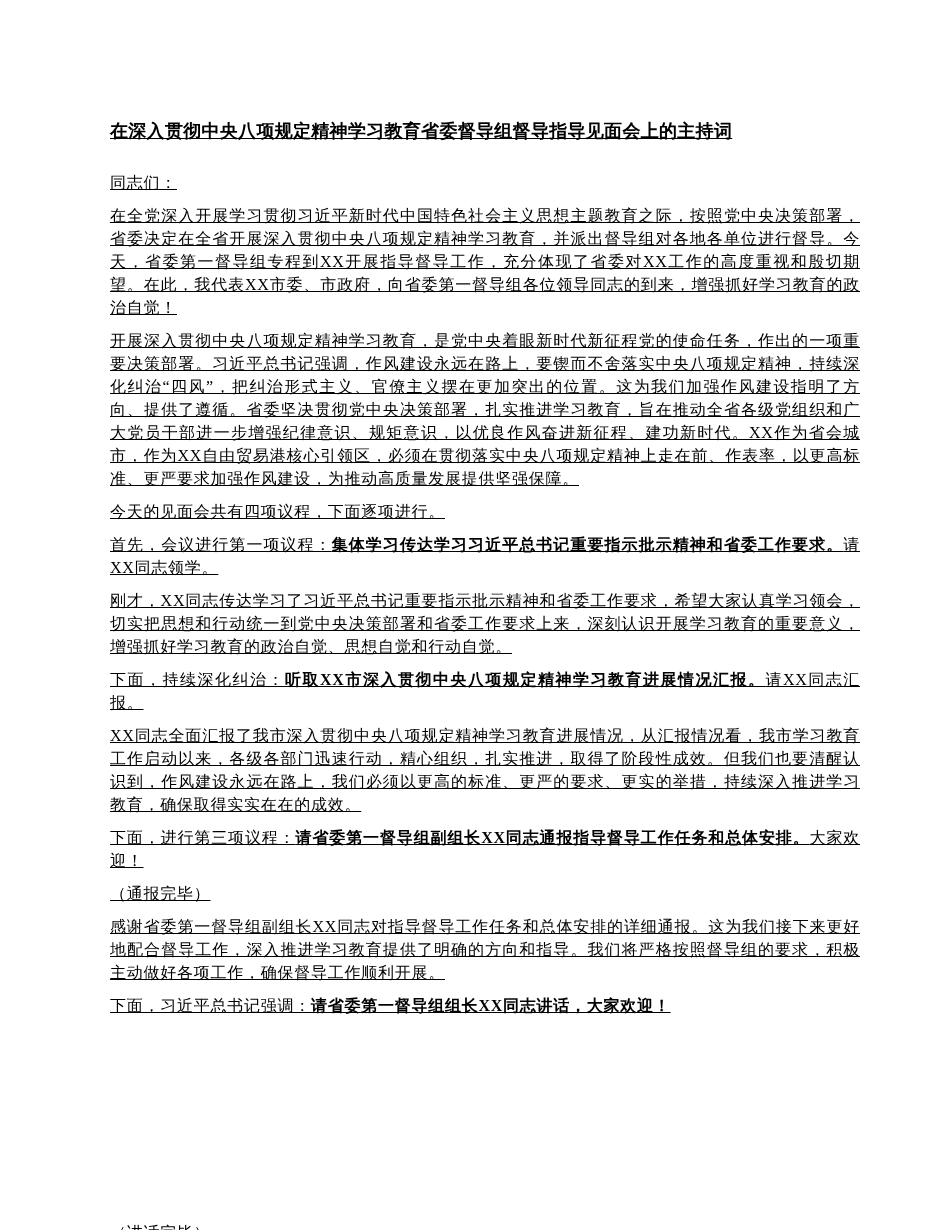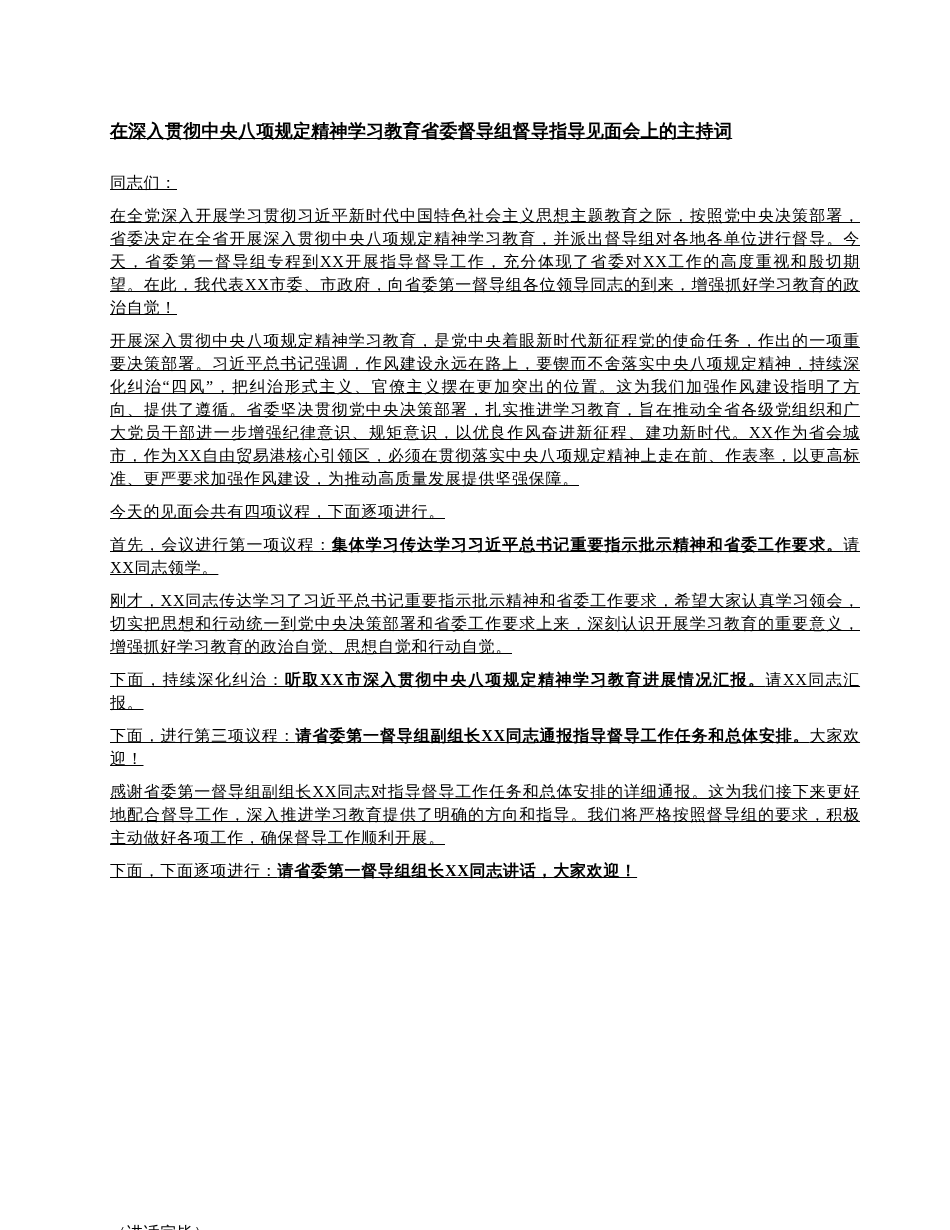--- a/index.html
+++ b/index.html
@@ -64,23 +64,25 @@
   <p class="para">今天的见面会共有四项议程，下面逐项进行。</p>
 
   <p class="para"><span>首先，会议进行第一项议程：</span><b>集体学习传达学习习近平总书记重要指示批示精神和省委工作要求。</b><span>请XX同志领学。</span></p>
 
 
   <p class="para">刚才，XX同志传达学习了习近平总书记重要指示批示精神和省委工作要求，希望大家认真学习领会，切实把思想和行动统一到党中央决策部署和省委工作要求上来，深刻认识开展学习教育的重要意义，增强抓好学习教育的政治自觉、思想自觉和行动自觉。</p>
 
   <p class="para"><span>下面，持续深化纠治：</span><b>听取XX市深入贯彻中央八项规定精神学习教育进展情况汇报。</b><span>请XX同志汇报。</span></p>
 
 
+  <p class="para">XX同志全面汇报了我市深入贯彻中央八项规定精神学习教育进展情况，从汇报情况看，我市学习教育工作启动以来，各级各部门迅速行动，精心组织，扎实推进，取得了阶段性成效。但我们也要清醒认识到，作风建设永远在路上，我们必须以更高的标准、更严的要求、更实的举措，持续深入推进学习教育，确保取得实实在在的成效。</p>
 
   <p class="para"><span>下面，进行第三项议程：</span><b>请省委第一督导组副组长XX同志通报指导督导工作任务和总体安排。</b><span>大家欢迎！</span></p>
 
+  <p class="para">（通报完毕）</p>
 
   <p class="para">感谢省委第一督导组副组长XX同志对指导督导工作任务和总体安排的详细通报。这为我们接下来更好地配合督导工作，深入推进学习教育提供了明确的方向和指导。我们将严格按照督导组的要求，积极主动做好各项工作，确保督导工作顺利开展。</p>
 
-  <p class="para"><span>下面，下面逐项进行：</span><b>请省委第一督导组组长XX同志讲话，大家欢迎！</b><span></span></p>
+  <p class="para"><span>下面，习近平总书记强调：</span><b>请省委第一督导组组长XX同志讲话，大家欢迎！</b><span></span></p>
 
 </div>
 
 <p class="para clipped">（讲话完毕）</p>
 
 </body></html>

